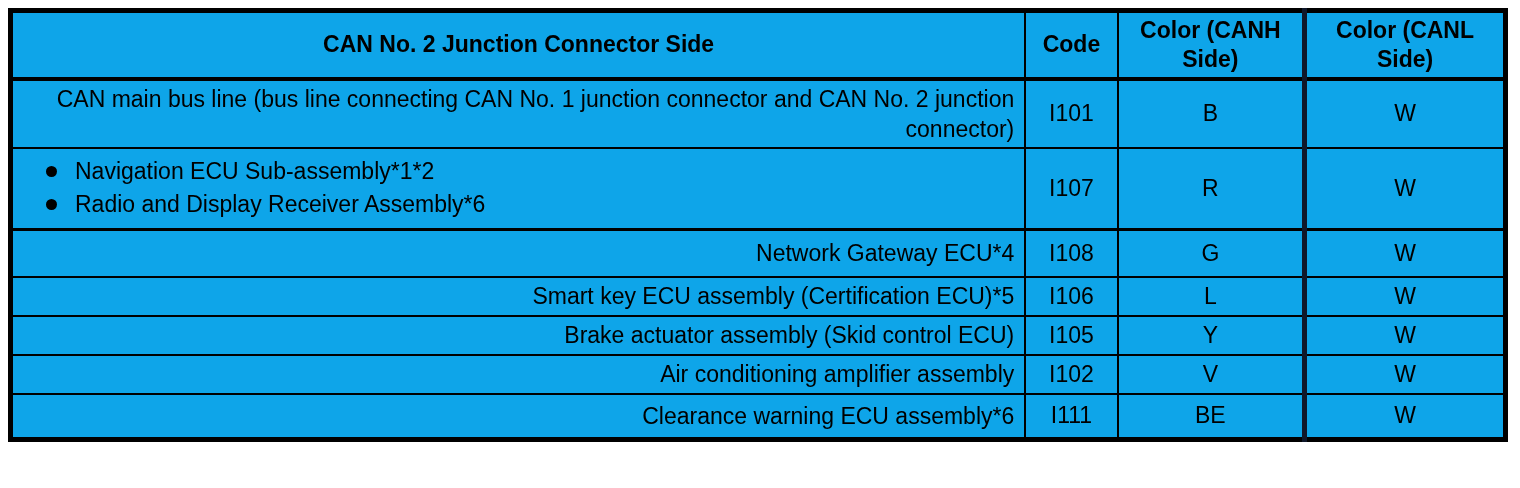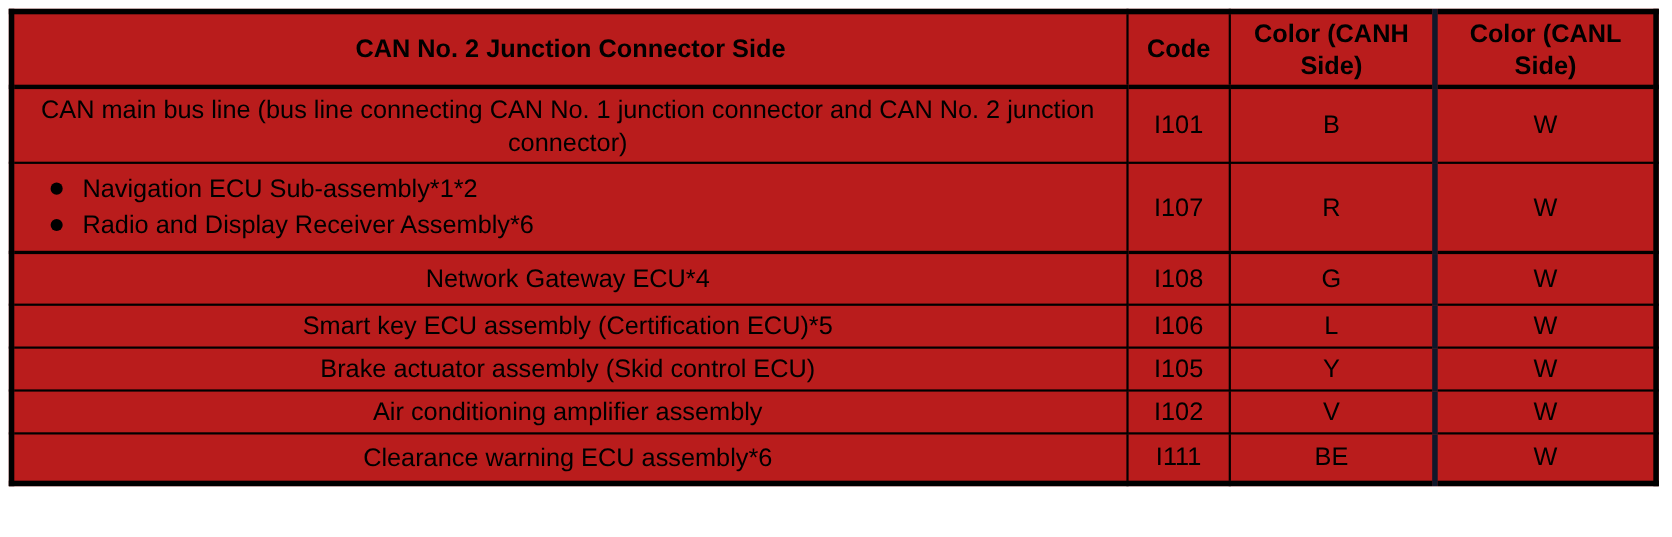--- a/index.html
+++ b/index.html
@@ -21,40 +21,40 @@
     background: #ffffff;
   }
   table.wiring-table {
     position: absolute;
     left: 8px;
     top: 8px;
     width: 1500px;
     border-collapse: collapse;
     table-layout: fixed;
     border: 5px solid #000000;
-    background: #b91c1c;
+    background: #0ea5e9;
   }
   th, td {
     border: 2px solid #000000;
     font-size: 23px;
     vertical-align: middle;
     padding: 0;
     overflow: hidden;
   }
   th {
     font-weight: bold;
     text-align: center;
     line-height: 29px;
     padding: 2px 6px;
   }
   thead th {
     border-bottom: 4px solid #000000;
   }
   td.device-col {
-    text-align: center;
+    text-align: right;
     padding: 3px 10px 3px 5px;
     line-height: 30px;
     margin-left: 48px;
   }
   td.center-col {
     text-align: center;
   }
   th.canl-col, td.canl-col {
     border-left: 5px solid #0f172a;
   }

